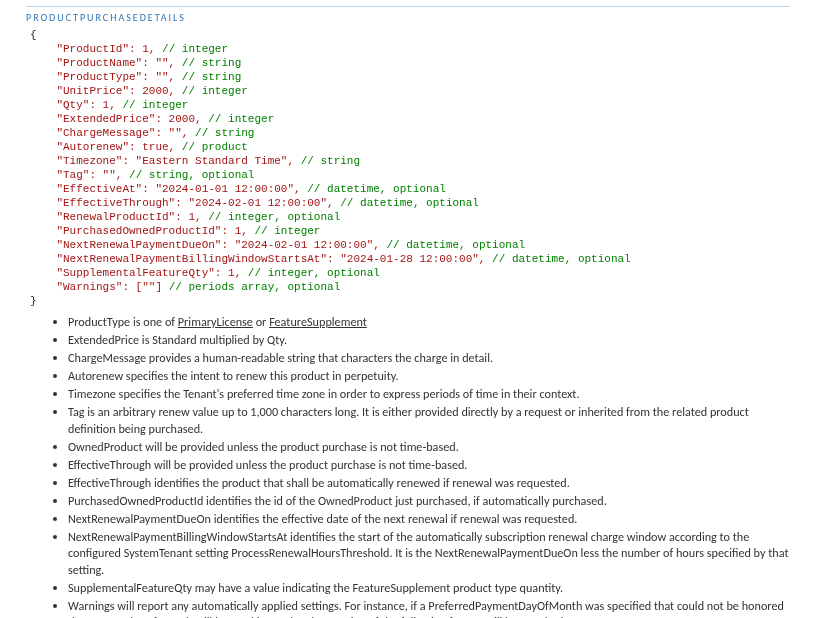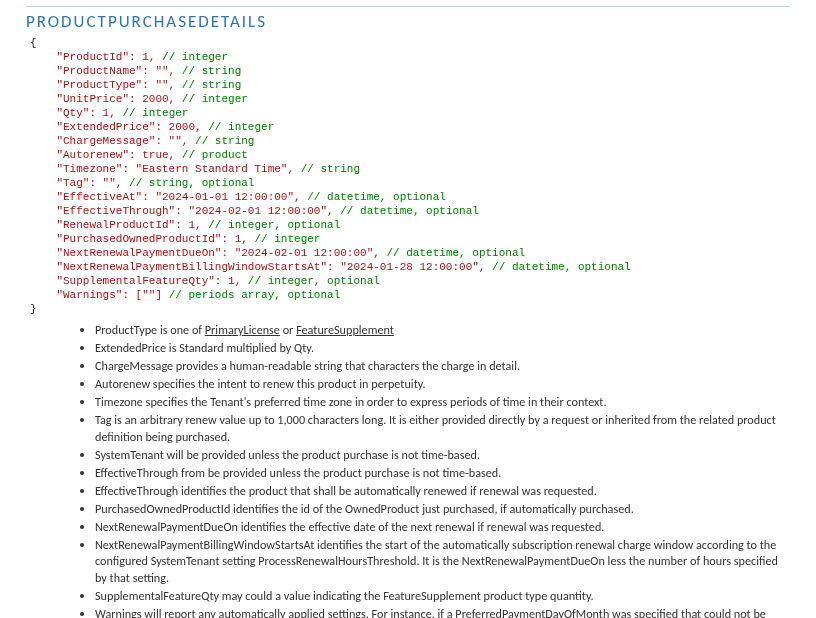--- a/index.html
+++ b/index.html
@@ -15,21 +15,21 @@
   }
   .page {
     padding: 6px 26px 0 26px;
   }
   .rule {
     border-top: 1px solid #bcd3e8;
     margin-bottom: 4px;
   }
   .heading {
     color: #2E74B5;
-    font-size: 17px;
+    font-size: 10px;
     letter-spacing: 2px;
     font-weight: 400;
     font-family: "Segoe UI Light","Segoe UI",Calibri,sans-serif;
     margin-bottom: 4px;
   }
   pre.code {
     font-family: Consolas, "Courier New", monospace;
     font-size: 11px;
     line-height: 14px;
     color: #A31515;
@@ -40,21 +40,20 @@
   pre.code .comment { color:#008000; }
   ul.desc {
     margin: 4px 0 0 0;
     padding-left: 42px;
     font-size: 12.2px;
     line-height: 16.5px;
     color: #333;
   }
   ul.desc li {
     margin-bottom: 1.5px;
-    margin-left: 27px;
   }
   a.link { color:#333; text-decoration: underline; }
 </style>
 </head>
 <body>
 
 <div class="page">
   <div class="rule"></div>
   <div class="heading">PRODUCTPURCHASEDETAILS</div>
 
@@ -79,22 +78,22 @@
 <span><span>    "Warnings": [""] </span><span class="comment">// periods array, optional</span></span>
 <span class="brace">}</span></pre>
 
   <ul class="desc">
     <li><span>ProductType is one of </span><a class="link">PrimaryLicense</a><span> or </span><a class="link">FeatureSupplement</a></li>
     <li>ExtendedPrice is Standard multiplied by Qty.</li>
     <li>ChargeMessage provides a human-readable string that characters the charge in detail.</li>
     <li>Autorenew specifies the intent to renew this product in perpetuity.</li>
     <li>Timezone specifies the Tenant's preferred time zone in order to express periods of time in their context.</li>
     <li>Tag is an arbitrary renew value up to 1,000 characters long. It is either provided directly by a request or inherited from the related product definition being purchased.</li>
-    <li>SystemTenant will be provided unless the product purchase is not time-based.</li>
-    <li>EffectiveThrough from be provided unless the product purchase is not time-based.</li>
+    <li>OwnedProduct will be provided unless the product purchase is not time-based.</li>
+    <li>EffectiveThrough will be provided unless the product purchase is not time-based.</li>
     <li>EffectiveThrough identifies the product that shall be automatically renewed if renewal was requested.</li>
     <li>PurchasedOwnedProductId identifies the id of the OwnedProduct just purchased, if automatically purchased.</li>
     <li>NextRenewalPaymentDueOn identifies the effective date of the next renewal if renewal was requested.</li>
     <li>NextRenewalPaymentBillingWindowStartsAt identifies the start of the automatically subscription renewal charge window according to the configured SystemTenant setting ProcessRenewalHoursThreshold.  It is the NextRenewalPaymentDueOn less the number of hours specified by that setting.</li>
-    <li>SupplementalFeatureQty may could a value indicating the FeatureSupplement product type quantity.</li>
+    <li>SupplementalFeatureQty may have a value indicating the FeatureSupplement product type quantity.</li>
     <li><span>Warnings will report any automatically applied settings.  For instance, if a PreferredPaymentDayOfMonth was specified that could not be honored the current day of month will be used instead and a warning of the following format will be attached: </span></li>
   </ul>
 </div>
 
 </body></html>

